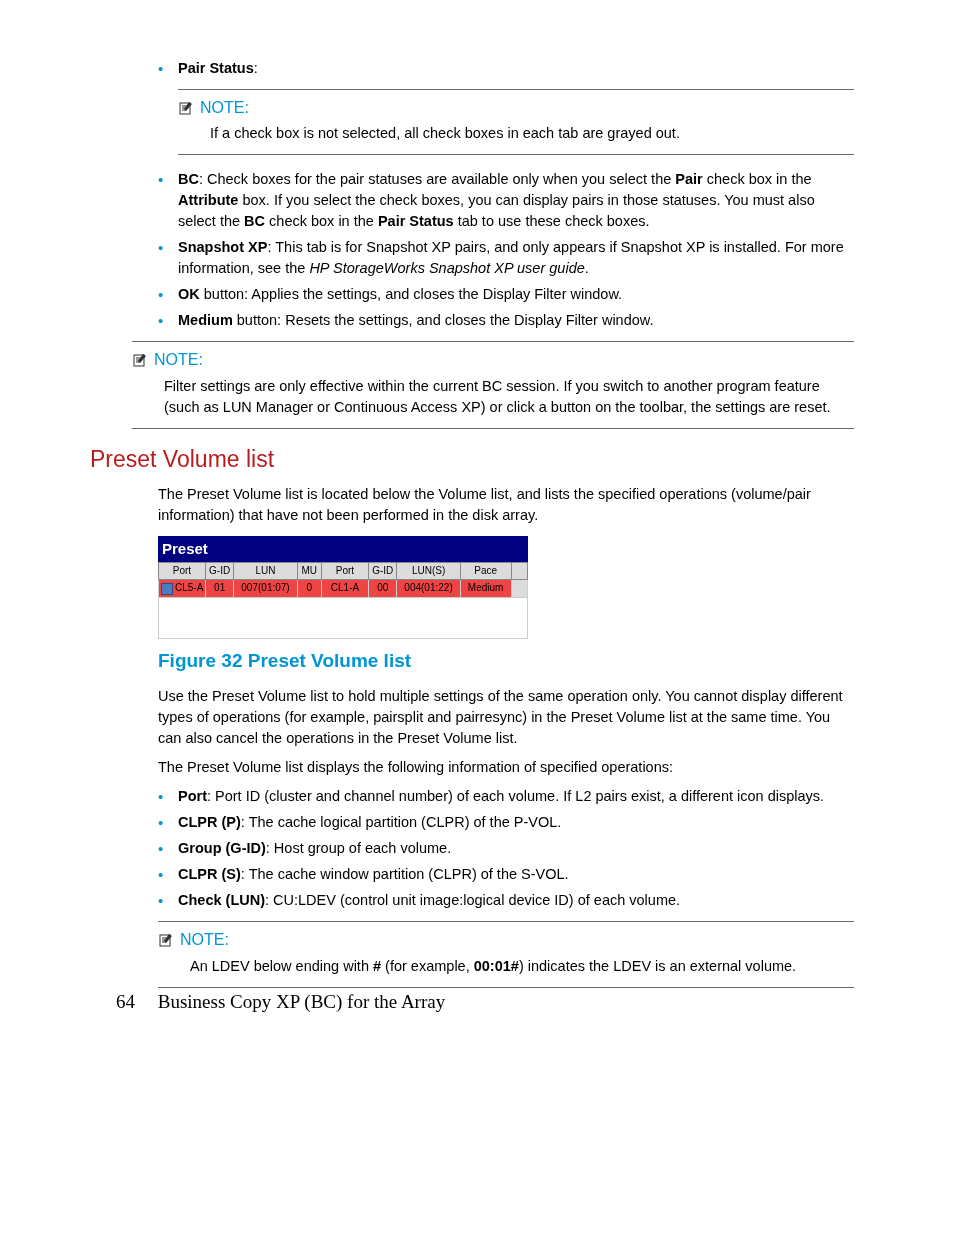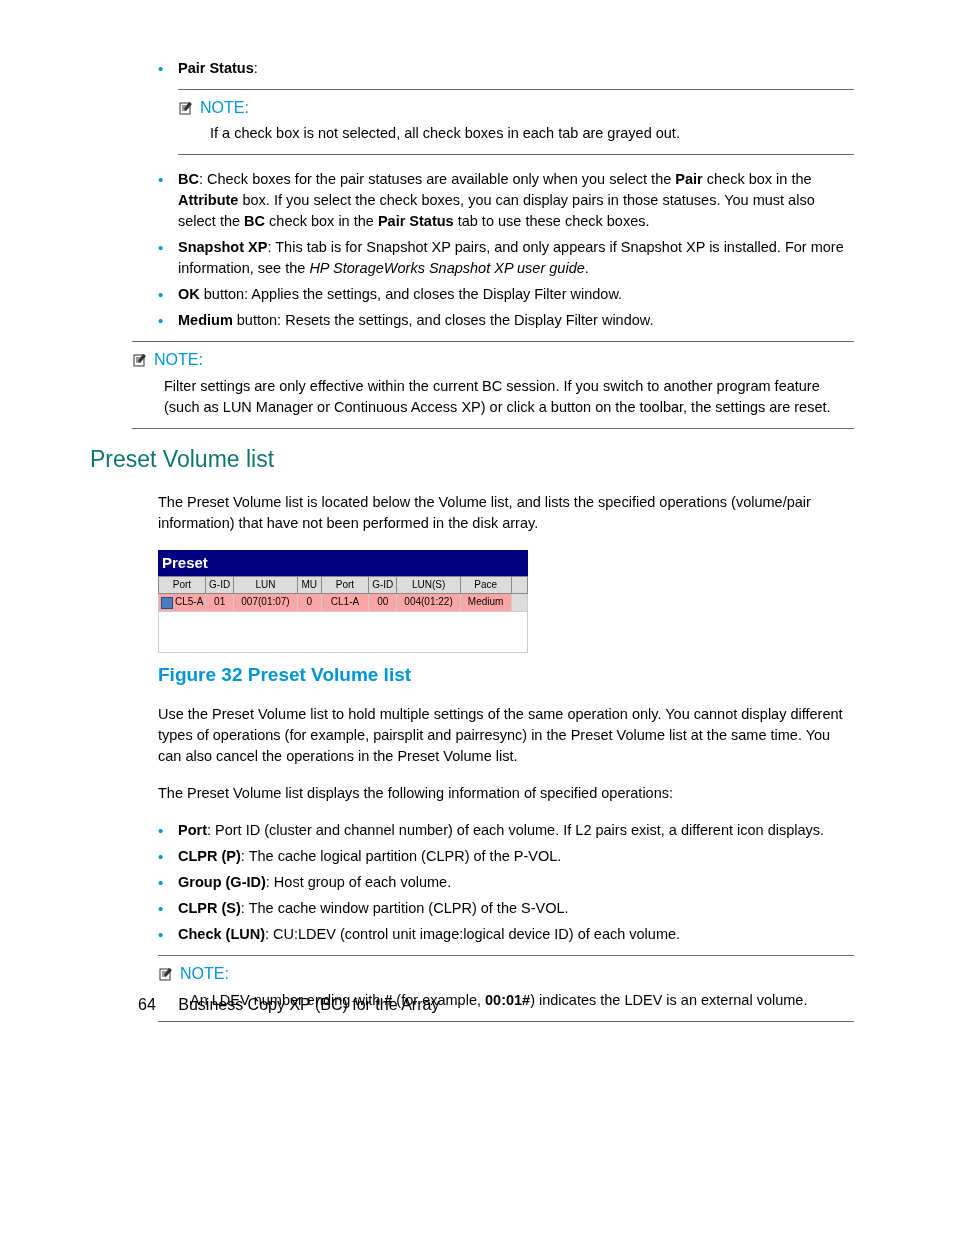--- a/index.html
+++ b/index.html
@@ -38,50 +38,51 @@
     color: #666;
     position: absolute; left: 0; top: 0;
   }
   .note-block { margin-top: 10px; margin-bottom: 14px; }
   .note-hr-top, .note-hr-bot { border: none; border-top: 1px solid #666; margin: 0; }
   .note-hdr { display: flex; align-items: center; gap: 6px; padding: 6px 0 2px 0; }
   .note-hdr .note-label { color: #0096d6; font-size: 16px; }
   .note-icon-svg { width: 16px; height: 14px; flex: 0 0 auto; }
   .note-body { padding: 2px 0 10px 32px; }
   h2.section {
-    color: #0f766e;
+    color: #b91c1c;
     font-weight: 400;
     font-size: 23px;
     margin: 7px 0 8px -68px;
   }
   .fig-caption { color: #0096d6; font-weight: 700; font-size: 19px; margin: 8px 0 12px 0; }
   .preset-table-wrap { width: 370px; margin-top: 10px; background: #dcdcdc; }
   .preset-header { background: #000080; color: #fff; font-weight: 700; font-size: 15px; padding: 2px 4px; }
   table.preset { border-collapse: collapse; width: 100%; font-size: 10px; table-layout: fixed; }
   table.preset th {
     background: #dcdcdc; border: 1px solid #888; padding: 1px 2px; font-weight: 400; text-align: center;
   }
   table.preset td {
-    background: #fca5a5; border: 1px solid #ccc; padding: 1px 2px; text-align: center; white-space: nowrap;
+    background: #ef4444; border: 1px solid #ccc; padding: 1px 2px; text-align: center; white-space: nowrap;
   }
   .preset-fill { height: 40px; background: #fff; border: 1px solid #ccc; border-top: none; }
   .row-icon {
     display: inline-block; width: 10px; height: 10px;
     background: #4a7dbf; border: 1px solid #2a4d7f; vertical-align: middle; margin-right: 2px;
   }
   .footer {
     position: absolute;
     bottom: 60px;
-    left: 138px;
-    font-size: 16px;
+    left: 116px;
+    font-size: 19px;
+    font-family: Liberation Serif, serif;
   }
   .footer .pn { margin-right: 18px; }
   b { font-weight: 700; }
   i { font-style: italic; }
-  p { margin: 16px 0; }
+  p { margin: 8px 0; }
 </style>
 </head>
 <body>
 
 <div class="page">
   <div class="content">
 
     <ul class="bul">
       <li>
         <b>Pair Status</b><span>:</span>
@@ -199,21 +200,21 @@
         <svg class="note-icon-svg" viewBox="0 0 16 14">
           <rect x="2" y="2" width="10" height="11" fill="none" stroke="#333" stroke-width="1"></rect>
           <line x1="4" y1="5" x2="10" y2="5" stroke="#333" stroke-width="1"></line>
           <line x1="4" y1="7" x2="10" y2="7" stroke="#333" stroke-width="1"></line>
           <line x1="4" y1="9" x2="8" y2="9" stroke="#333" stroke-width="1"></line>
           <path d="M11 1 L14 3 L8 10 L6 8 Z" fill="#333"></path>
         </svg>
         <span class="note-label">NOTE:</span>
       </div>
       <div class="note-body">
-        <span>An LDEV number ending with </span><b>#</b><span> (for example, </span><b>00:01#</b><span>) indicates the LDEV is an external volume.</span>
+        <span>An LDEV below ending with </span><b>#</b><span> (for example, </span><b>00:01#</b><span>) indicates the LDEV is an external volume.</span>
       </div>
       <hr class="note-hr-bot">
     </div>
 
   </div>
 
   <div class="footer">
     <span class="pn">64</span>
     <span>Business Copy XP (BC) for the Array</span>
   </div>

